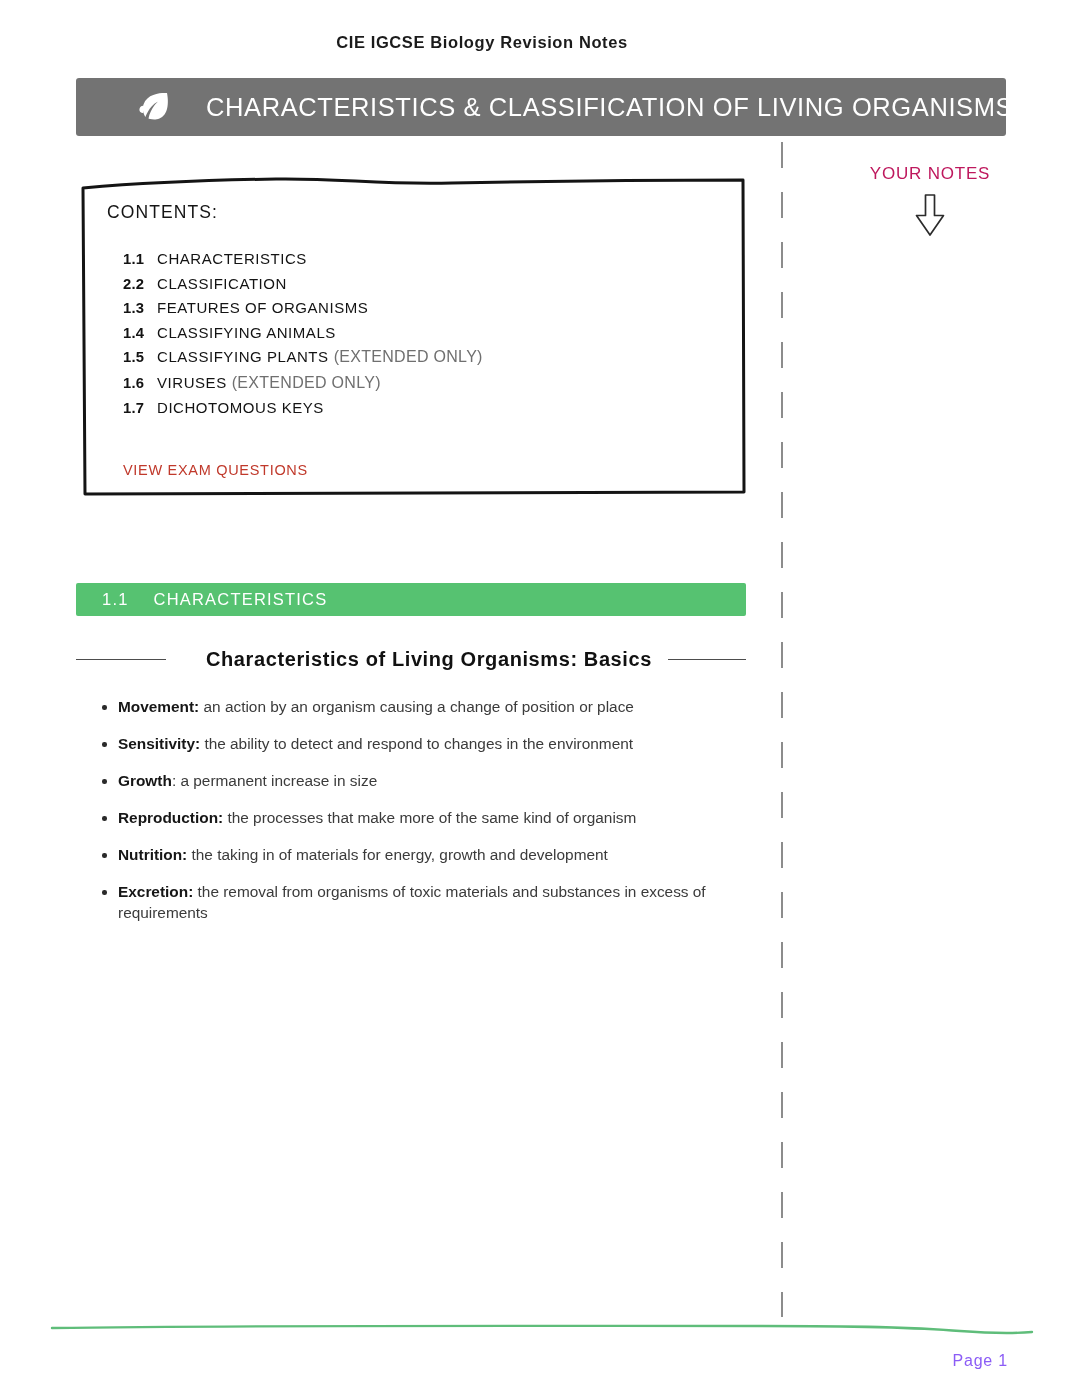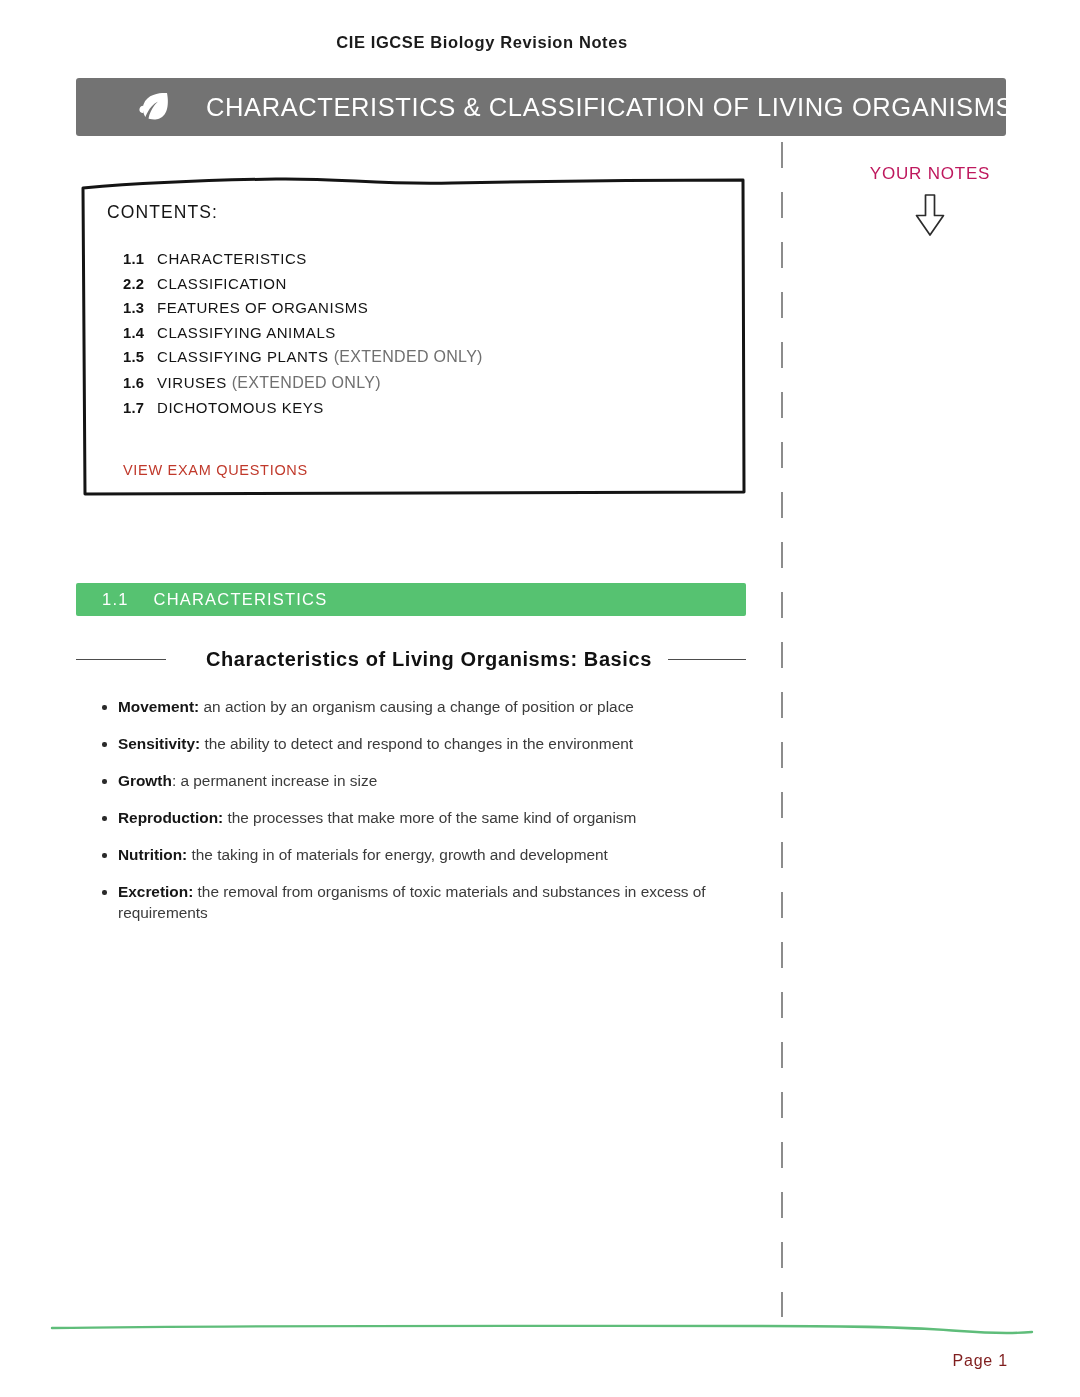--- a/index.html
+++ b/index.html
@@ -248,21 +248,21 @@
     left: 0;
     top: 1296px;
     width: 1080px;
     height: 40px;
   }
   .page-number {
     position: absolute;
     right: 72px;
     top: 1352px;
     font-size: 16px;
-    color: #7f1d1d;
+    color: #8b5cf6;
     letter-spacing: 0.8px;
   }
 </style>
 </head>
 <body>
 
 <div class="page">
 
   <div class="running-head">CIE IGCSE Biology Revision Notes</div>
 

